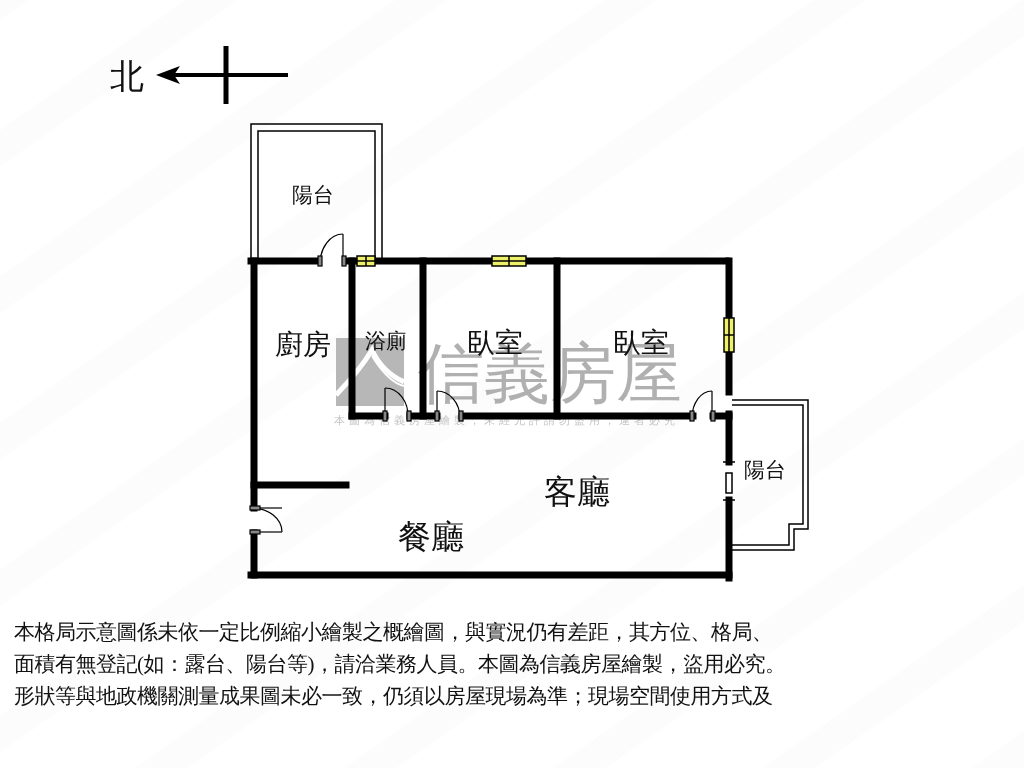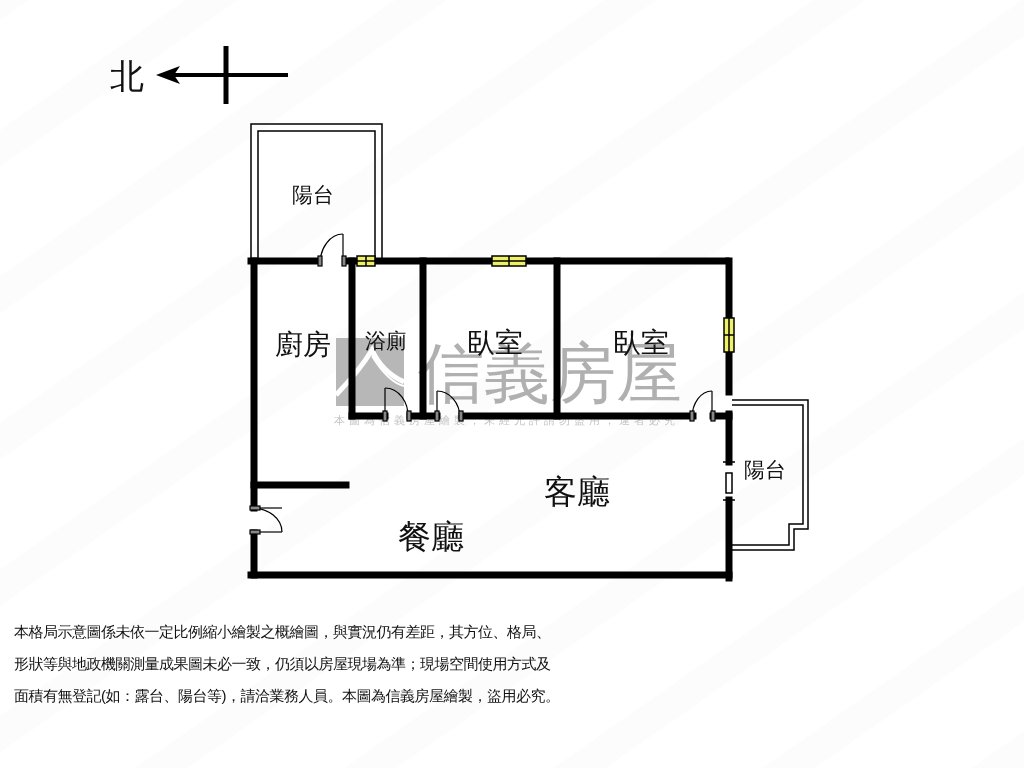--- a/index.html
+++ b/index.html
@@ -5,21 +5,21 @@
   html, body { margin: 0; padding: 0; background: #ffffff; }
   body { width: 1024px; height: 768px; position: relative; overflow: hidden;
          font-family: "DejaVu Serif", "Liberation Serif", serif; }
   .bg-pattern { position: absolute; inset: 0; pointer-events: none;
     background-image: repeating-linear-gradient(-35deg, rgba(0,0,0,0.012) 0 30px, rgba(255,255,255,0) 30px 120px); }
   svg.plan { position: absolute; left: 0; top: 0; }
   .room-label { font-family: "DejaVu Serif", "Liberation Serif", serif; fill: #111; }
   .wm-text { font-family: "DejaVu Sans", "Liberation Sans", sans-serif; fill: #a8a8a8; }
   .wm-small { font-family: "DejaVu Sans", "Liberation Sans", sans-serif; fill: #bdbdbd; }
   .disclaimer { position: absolute; left: 14px; top: 616px; width: 1000px;
-    font-family: Liberation Sans, sans-serif; font-size: 15px; line-height: 32px;
+    font-family: Liberation Serif, serif; font-size: 21px; line-height: 32px;
     color: #111; letter-spacing: -0.5px; }
   .disclaimer p { margin: 0; white-space: nowrap; }
 </style>
 </head>
 <body>
 
 <div class="bg-pattern"></div>
 
 <svg class="plan" width="1024" height="610" viewBox="0 0 1024 610">
 
@@ -139,15 +139,15 @@
     <text x="467" y="352" font-size="28" class="room-label">臥室</text>
     <text x="613" y="352" font-size="28" class="room-label">臥室</text>
     <text x="544" y="503" font-size="33" class="room-label">客廳</text>
     <text x="398" y="548" font-size="33" class="room-label">餐廳</text>
     <text x="744" y="477" font-size="21" class="room-label">陽台</text>
   </g>
 </svg>
 
 <div class="disclaimer">
   <p>本格局示意圖係未依一定比例縮小繪製之概繪圖，與實況仍有差距，其方位、格局、</p>
+  <p>面積有無登記(如：露台、陽台等)，請洽業務人員。本圖為信義房屋繪製，盜用必究。</p>
   <p>形狀等與地政機關測量成果圖未必一致，仍須以房屋現場為準；現場空間使用方式及</p>
-  <p>面積有無登記(如：露台、陽台等)，請洽業務人員。本圖為信義房屋繪製，盜用必究。</p>
 </div>
 
 </body></html>

